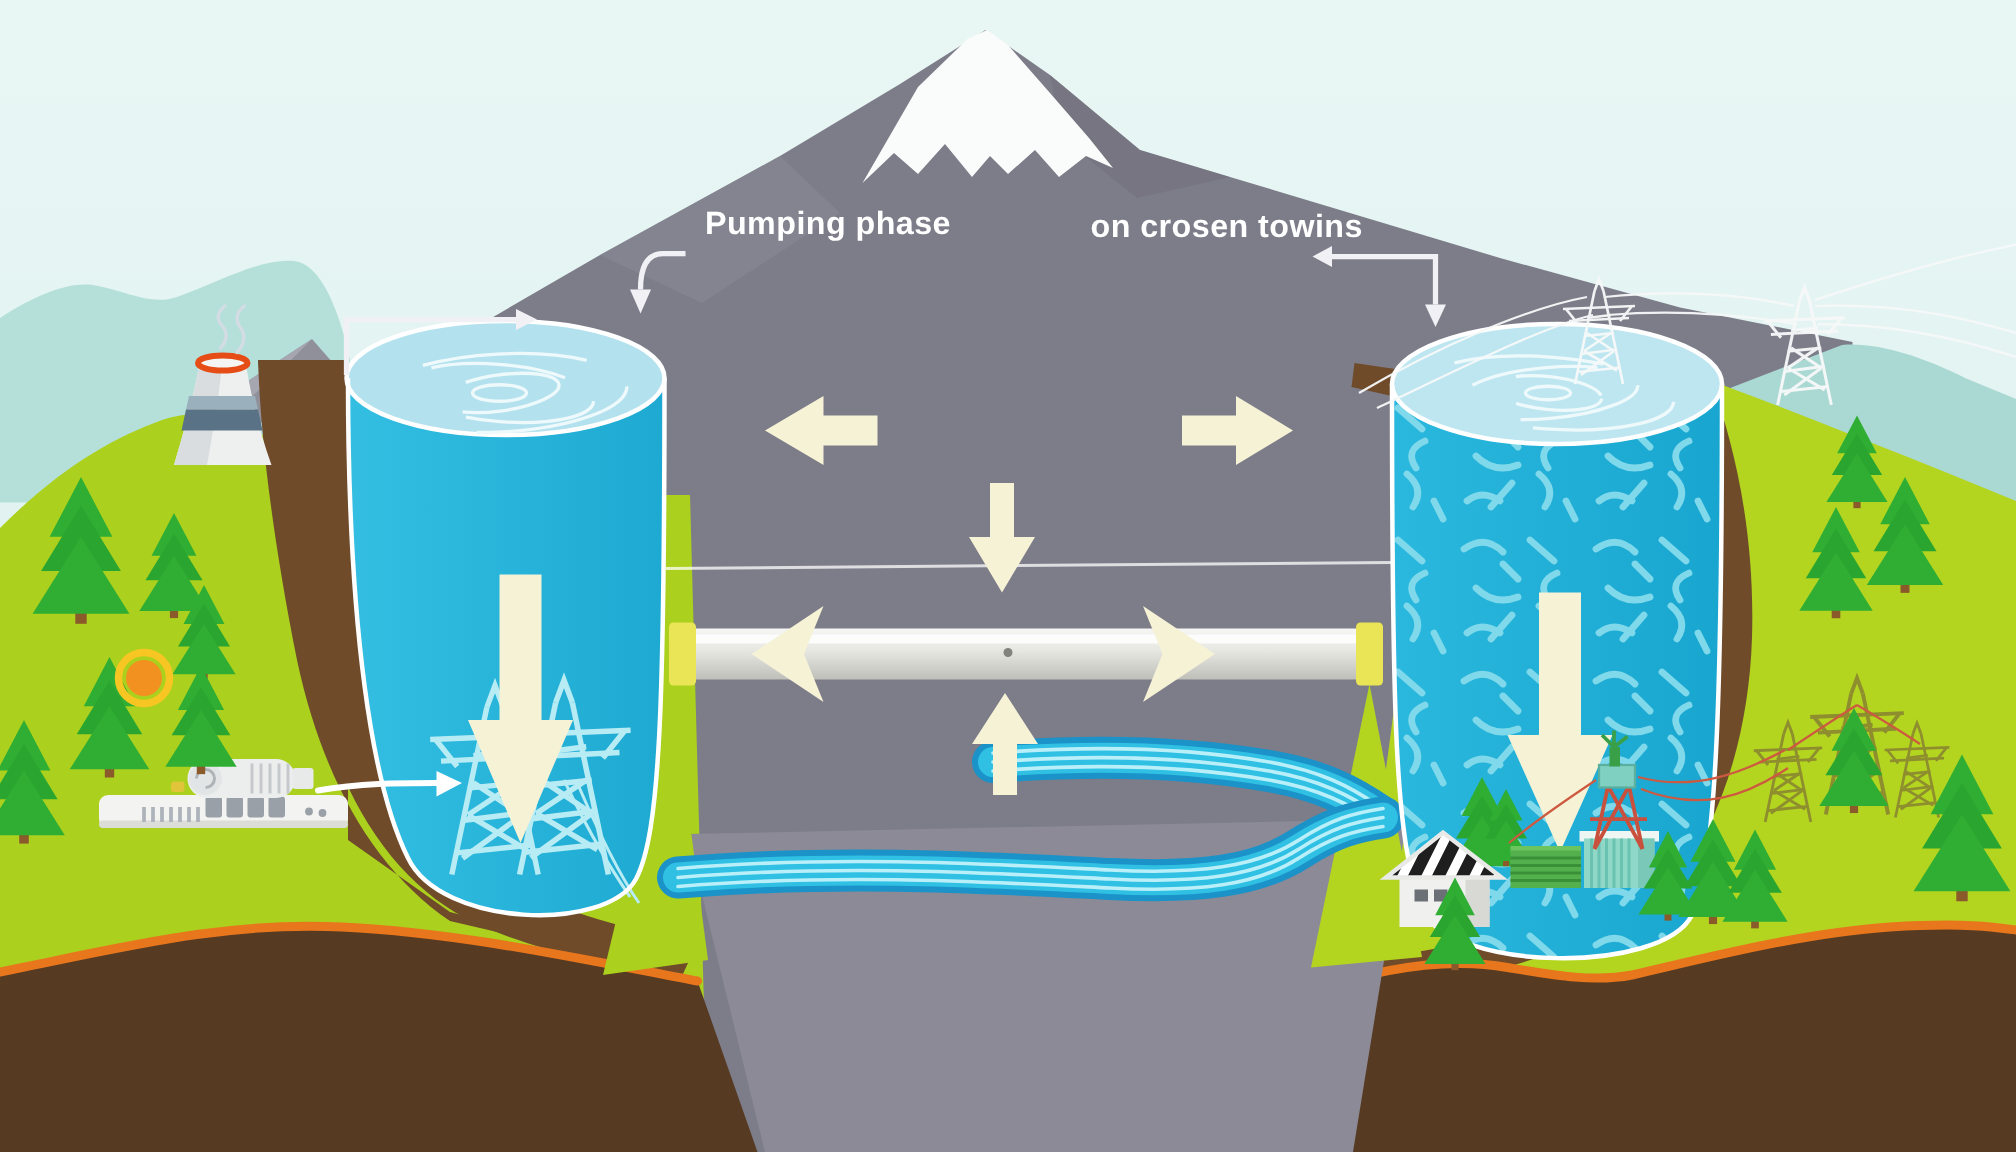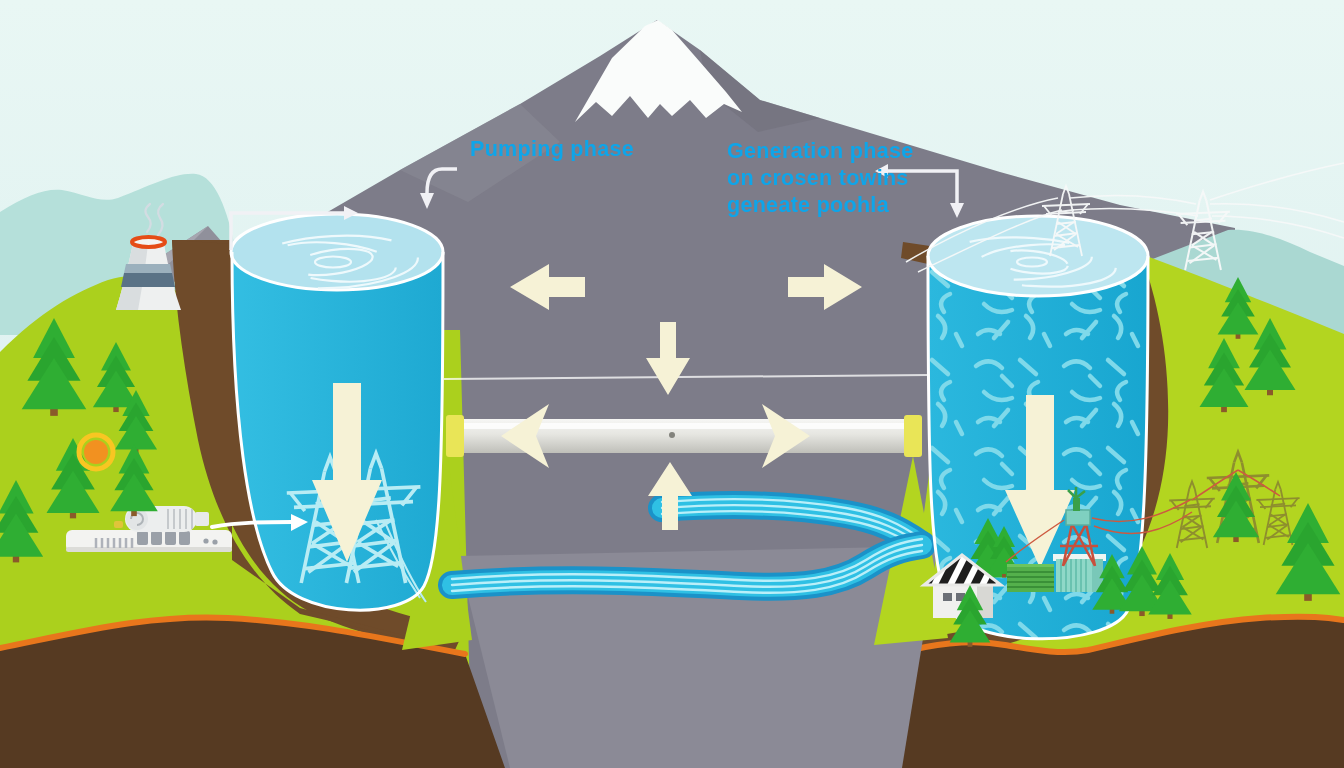--- a/index.html
+++ b/index.html
@@ -1,19 +1,19 @@
 <!DOCTYPE html>
 <html><head>
 <meta charset="utf-8">
 <style>
   html,body{margin:0;padding:0;background:#222;}
   .stage{position:relative;width:1344px;height:768px;overflow:hidden;
          font-family:"Liberation Sans",sans-serif;}
   .stage svg{position:absolute;left:0;top:0;}
-  .label{position:absolute;color:#0ea5e9;font-size:21.5px;line-height:27px;
+  .label{position:absolute;color:#ffffff;font-size:21.5px;line-height:27px;
          font-weight:600;letter-spacing:.3px;white-space:nowrap;}
   .label-pumping{left:470px;top:136px;}
   .label-generation{left:727px;top:138px;}
 </style>
 </head>
 <body>
 
 <div class="stage">
 <svg viewBox="0 0 1344 768" width="1344" height="768">
   <defs>
@@ -326,17 +326,15 @@
     <path d="M888,171 H957 V203"></path>
     <polygon points="888,164 875,171 888,178" fill="#f1f1f5" stroke="none"></polygon>
     <polygon points="950,203 964,203 957,218" fill="#f1f1f5" stroke="none"></polygon>
   </g>
 </svg>
 
 <div class="label label-pumping">
   <div>Pumping phase</div>
 </div>
 <div class="label label-generation">
-  <div>Generation phase</div>
   <div>on crosen towins</div>
-  <div>geneate poohla</div>
 </div>
 </div>
 
 </body></html>

